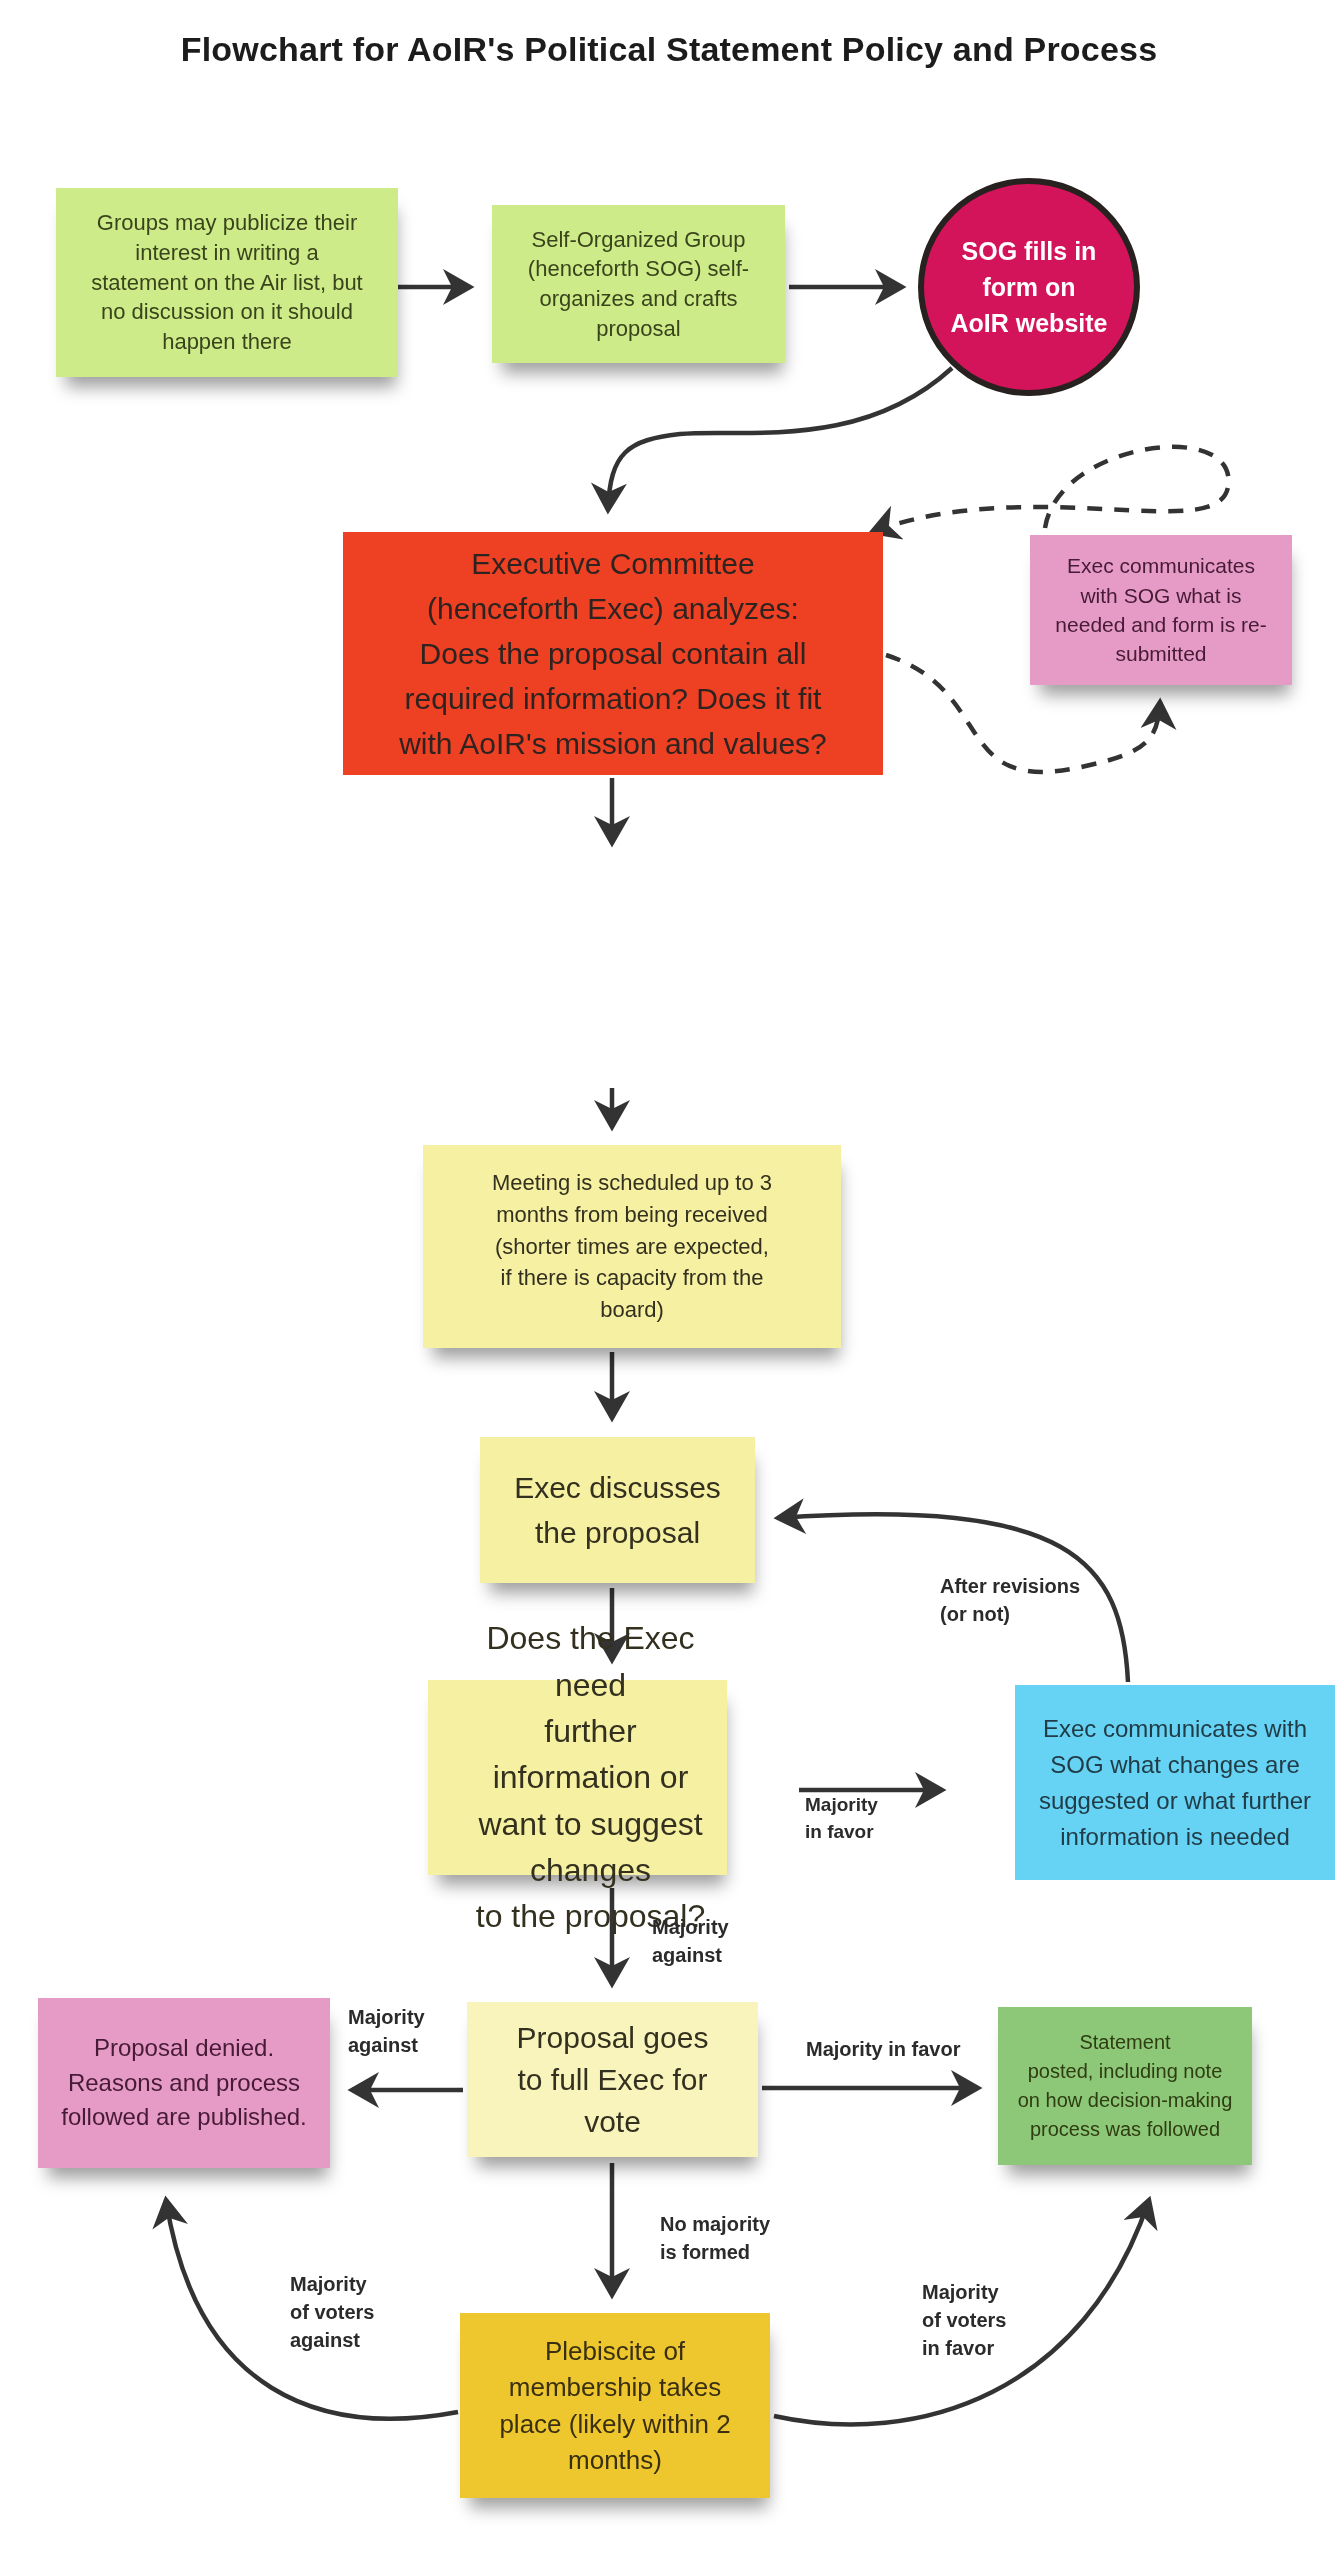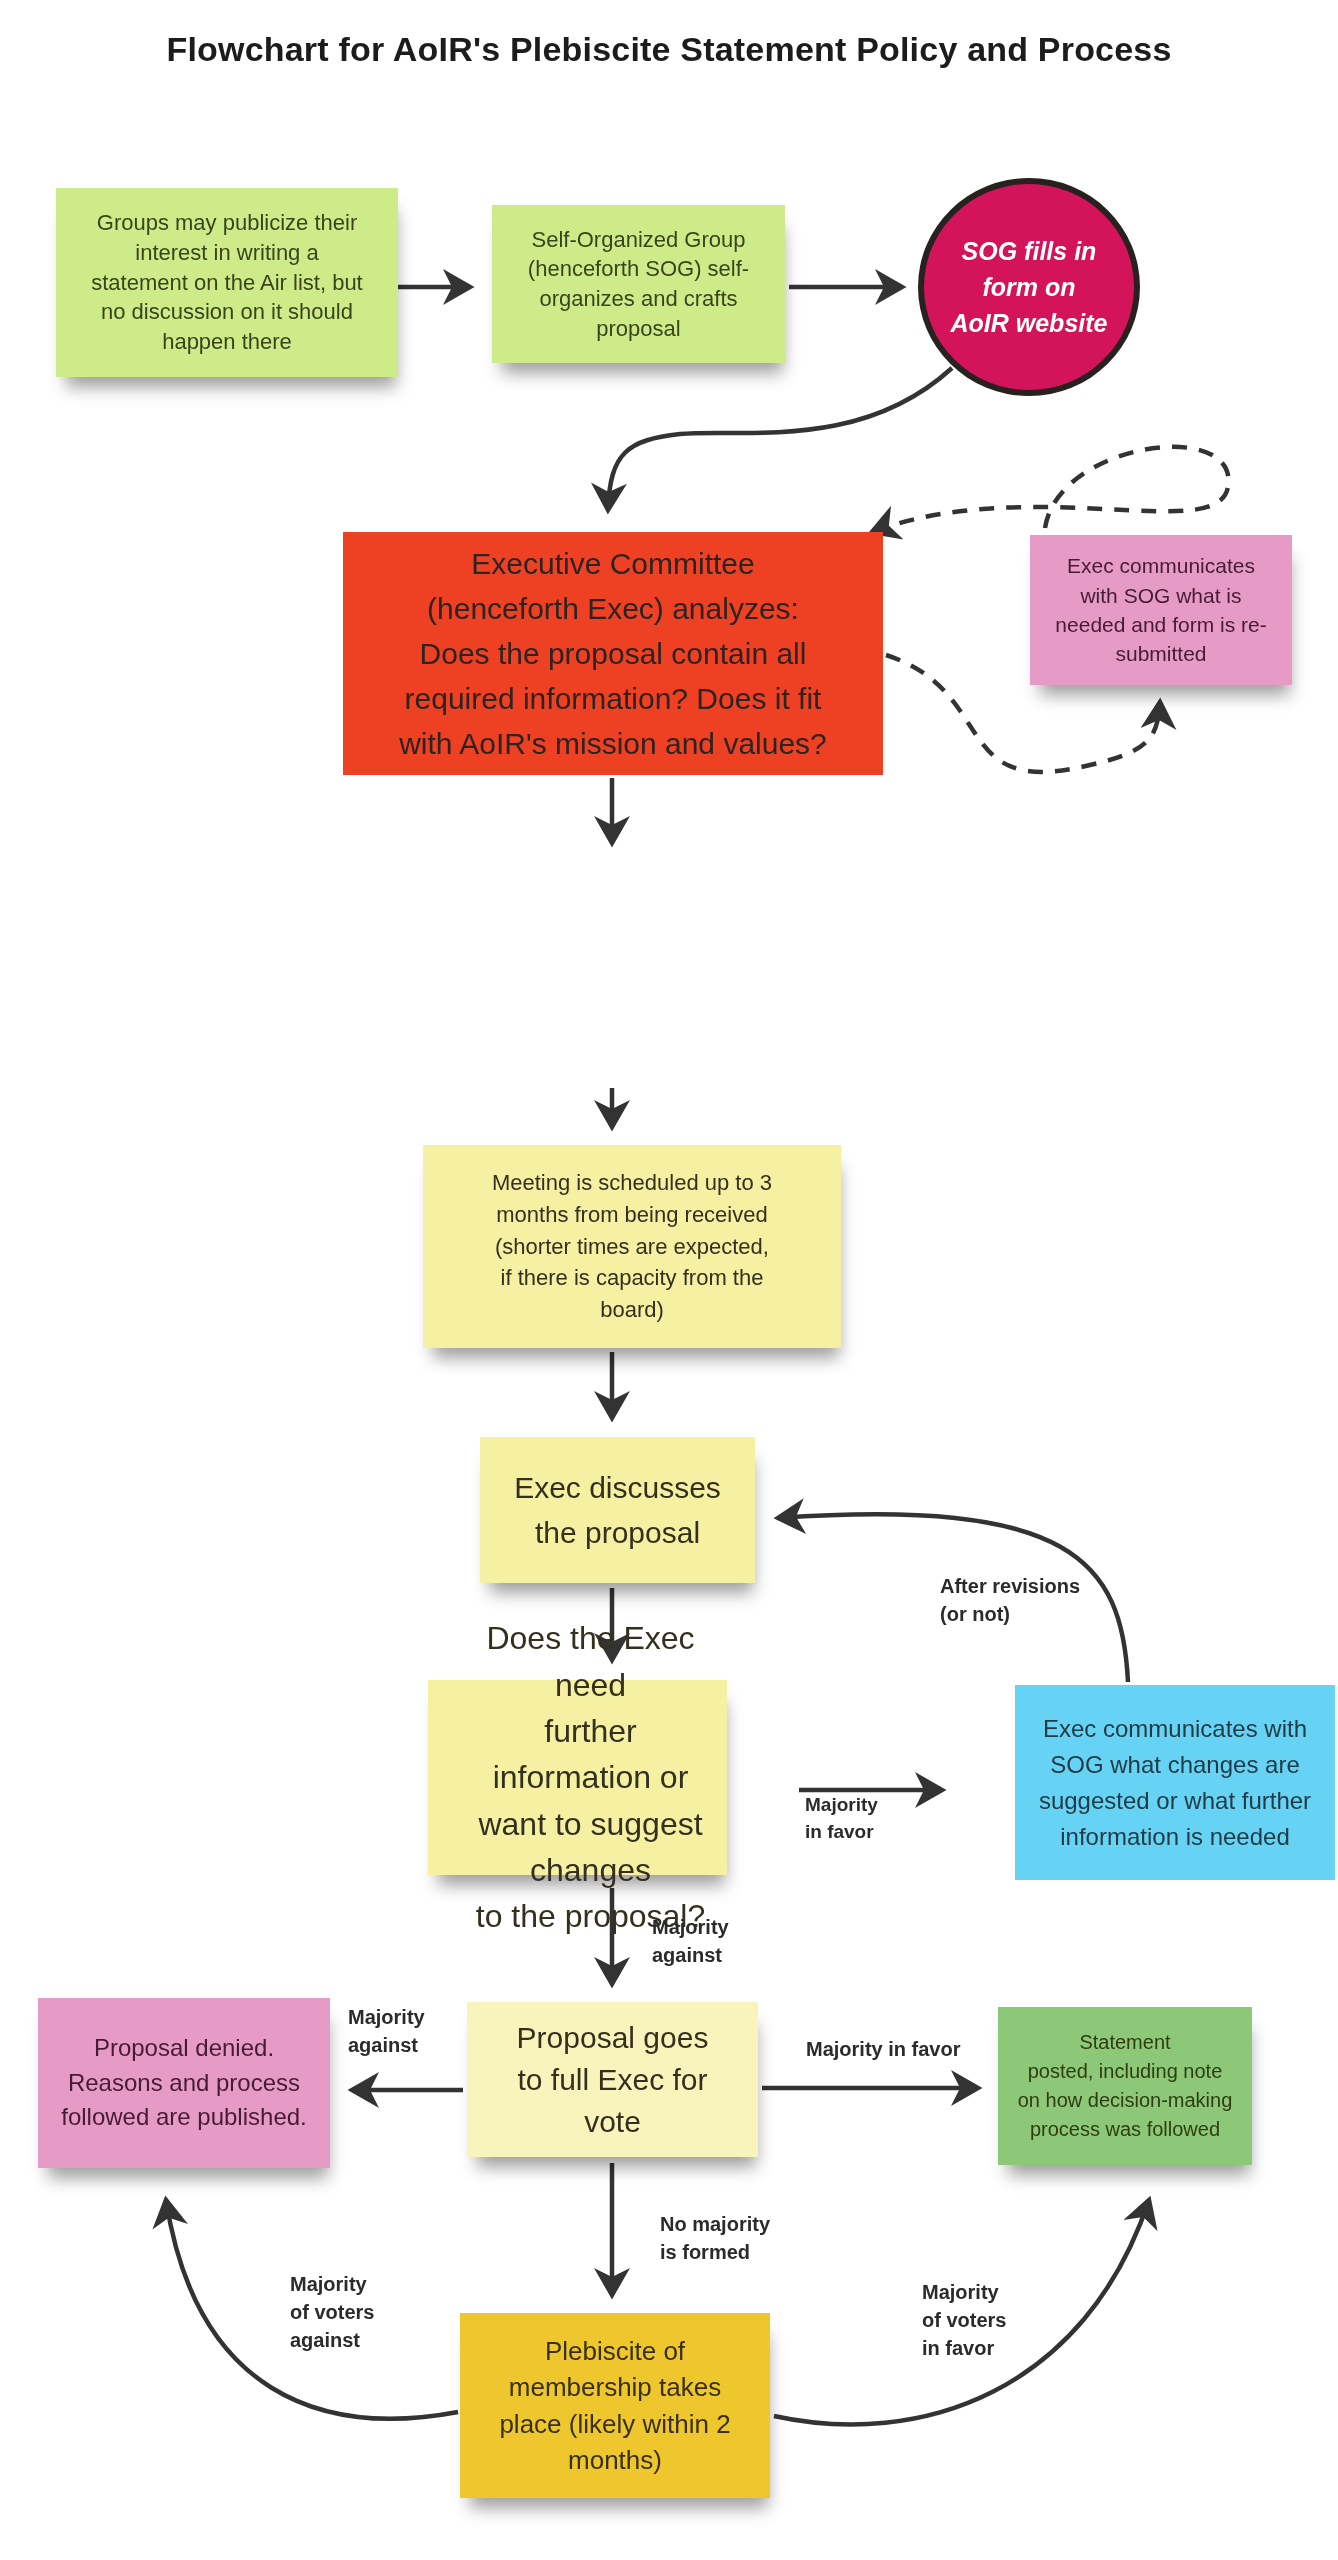--- a/index.html
+++ b/index.html
@@ -20,21 +20,21 @@
   .red-box{background:#ee4023;color:#2d2320;}
   .pink-note{background:#e59bc6;color:#471a35;}
   .yellow-note{background:#f6f0a2;color:#33301f;}
   .vote-note{background:#f9f4bc;color:#33301f;}
   .blue-box{background:#66d3f4;color:#213c47;}
   .statement-note{background:#8cc878;color:#2f3d12;}
   .gold-note{background:#eec72e;color:#3a3011;}
   .circle{
     position:absolute;border-radius:50%;background:#d4145a;border:6px solid #27211f;
     display:flex;align-items:center;justify-content:center;text-align:center;
-    color:#ffffff;font-weight:bold;white-space:pre-line;box-sizing:border-box;font-style:italic;
+    color:#ffffff;font-weight:bold;white-space:pre-line;box-sizing:border-box;
   }
   .edge-label{
     position:absolute;font-weight:bold;color:#2b2b2b;font-size:20px;
     line-height:1.4;white-space:pre-line;
   }
   svg.wires{position:absolute;left:0;top:0;pointer-events:none;}
   .wire{stroke:#333333;stroke-width:4.5;fill:none;}
   .dashed{stroke-dasharray:15 12;}
 </style>
 </head>
@@ -60,21 +60,21 @@
     <path class="wire" marker-end="url(#ah)" d="M612,1888 L612,1984"></path>
     <path class="wire" marker-end="url(#ah)" d="M463,2090 L352,2090"></path>
     <path class="wire" marker-end="url(#ah)" d="M762,2088 L978,2088"></path>
     <path class="wire" marker-end="url(#ah)" d="M612,2163 L612,2295"></path>
     <path class="wire" marker-end="url(#ah)" d="M458,2412 C320,2438 196,2392 166,2200"></path>
     <path class="wire" marker-end="url(#ah)" d="M774,2416 C920,2448 1085,2392 1149,2200"></path>
     <path class="wire dashed" marker-end="url(#ah)" d="M1045,528 C1058,442 1240,418 1228,487 C1218,545 1030,473 872,532"></path>
     <path class="wire dashed" marker-end="url(#ah)" d="M886,655 C1000,692 948,800 1090,765 C1148,752 1158,738 1160,702"></path>
   </svg>
 
-  <div class="title">Flowchart for AoIR's Plebiscite Statement Policy and Process</div>
+  <div class="title">Flowchart for AoIR's Political Statement Policy and Process</div>
 
   <div class="node green-note sticky" style="left:56px;top:188px;width:342px;height:189px;font-size:22px;line-height:1.35;">Groups may publicize their
 interest in writing a
 statement on the Air list, but
 no discussion on it should
 happen there</div>
 
   <div class="node green-note sticky" style="left:492px;top:205px;width:293px;height:158px;font-size:22px;line-height:1.35;">Self-Organized Group
 (henceforth SOG) self-
 organizes and crafts

